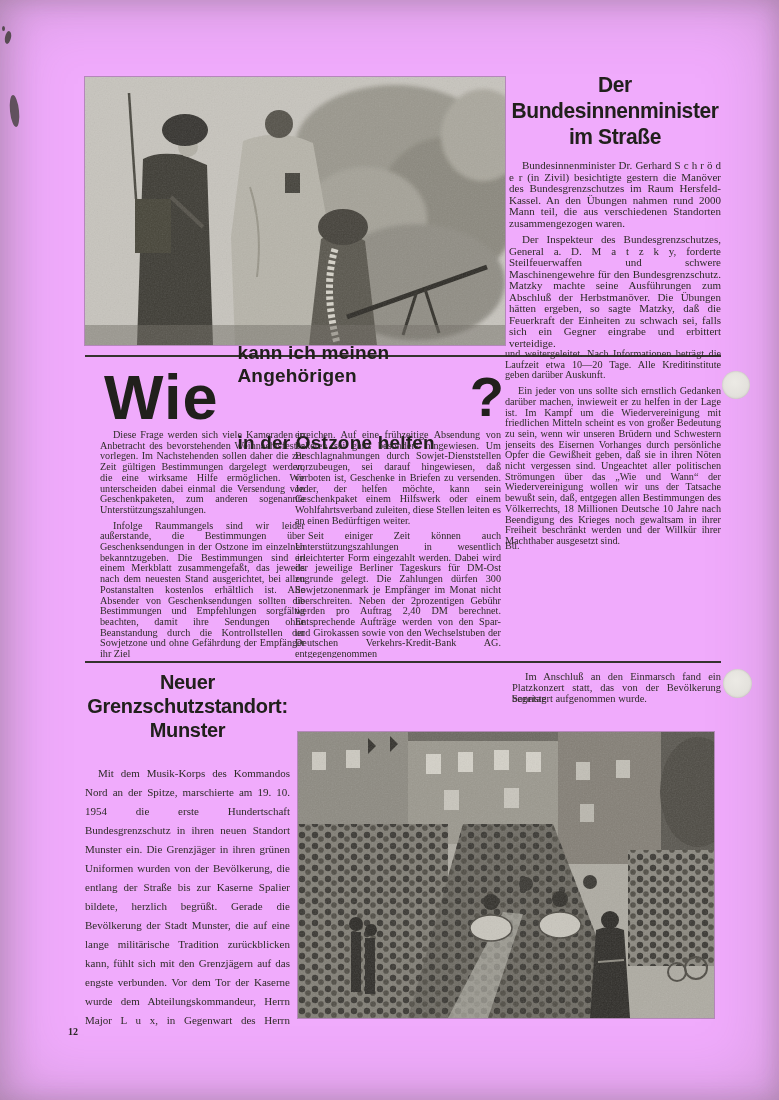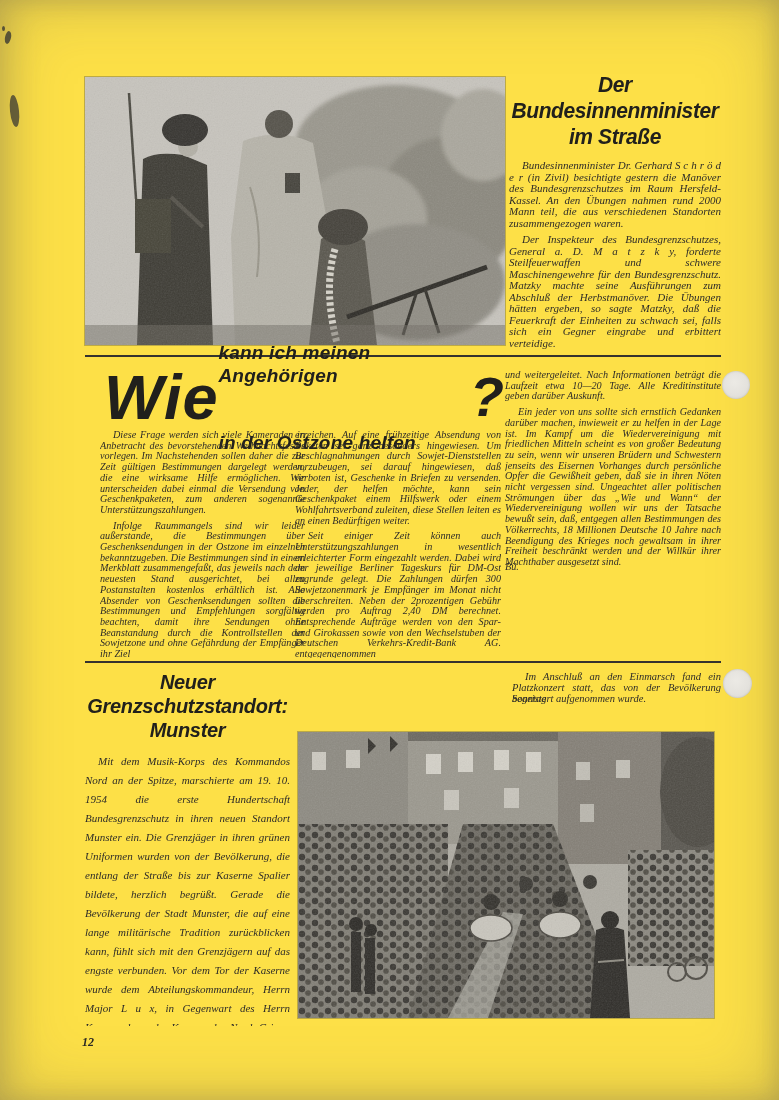--- a/index.html
+++ b/index.html
@@ -1,25 +1,24 @@
 <!DOCTYPE html>
 <html><head>
 <meta charset="utf-8">
 <style>
   * { box-sizing: border-box; margin: 0; padding: 0; }
   html,body { background:#b9b7b2; }
   .page {
     position: relative;
     width: 779px; height: 1100px;
-    background: #fde047;
+    background: #f0abfc;
     overflow: hidden;
     font-family: "Liberation Serif", serif;
     color: #2e2c28;
     box-shadow: inset 0 0 70px rgba(92,90,82,.28), inset 12px 0 30px rgba(92,90,82,.18), inset -6px 0 18px rgba(92,90,82,.15);
-    font-style: italic;
   }
   .ink-mark { position:absolute; background:#3a3832; border-radius:50%; opacity:.8; }
   .ink-mark.m1 { left:5px; top:31px; width:6px; height:13px; transform:rotate(12deg); }
   .ink-mark.m2 { left:10px; top:95px; width:9px; height:32px; transform:rotate(-6deg); opacity:.75; }
   .ink-mark.m3 { left:2px; top:26px; width:3px; height:5px; }
   .punch-hole {
     position:absolute; border-radius:50%;
     background: radial-gradient(circle at 45% 40%, #eceae5 0%, #e4e2dd 55%, #d8d6d1 100%);
     box-shadow: 0 0 2px rgba(120,118,110,.4) inset;
   }
@@ -39,41 +38,41 @@
   p.cont { text-indent: 0; }
 
   
   .art-man { position:absolute; left:509px; top:73px; width:212px; height:278px; overflow:hidden; }
   .art-man h1 { font-family:"Liberation Sans", sans-serif; font-weight:700; font-size:21px; line-height:25px; text-align:center; color:#21201c; letter-spacing:-.4px; transform:scaleY(1.04); margin-bottom:12px; }
   .art-man p { font-size:11px; line-height:11.5px; margin-bottom:5px; }
 
   
   .mid-head { position:absolute; left:104px; top:366px; width:400px; height:62px; display:flex; align-items:center; font-family:"Liberation Sans", sans-serif; font-weight:700; color:#21201c; }
   .wie { font-size:63px; line-height:58px; letter-spacing:1px; }
-  .sub { margin-left:0; display:flex; flex-direction:column;gap:44px; }
+  .sub { margin-left:19px; display:flex; flex-direction:column;gap:44px; }
   .sub span { font-size:19px; line-height:23px; letter-spacing:.2px; }
   .qmark { font-size:56px; line-height:50px; margin-left:14px; }
   .col { position:absolute; overflow:hidden; }
   .col p { font-size:10.2px; line-height:10.7px; margin-bottom:5px; }
   .col1 { left:85px;  top:430px; width:205px; height:228px;margin-left:15px; }
   .col2 { left:295px; top:430px; width:206px; height:228px; }
-  .col3 { left:505px; top:370px; width:216px; height:288px; }
+  .col3 { left:505px; top:349px; width:216px; height:288px; }
   .sig { text-align:left; font-size:10.2px; line-height:10.7px; margin-top:-10.7px; padding-right:2px; }
 
   
   .art-mun { position:absolute; left:85px; top:670px; width:205px; height:356px; overflow:hidden; }
   .art-mun h2 { font-family:"Liberation Sans", sans-serif; font-weight:700; font-size:20px; line-height:24px; text-align:center; color:#21201c; letter-spacing:-.3px; transform:scaleY(1.05); }
-  .art-mun .head-wrap { margin-bottom:10px; }
+  .art-mun .head-wrap { margin-bottom:22px; }
   .art-mun p { font-size:11px; line-height:19px; }
   .bmid  { position:absolute; left:298px; top:671px; width:207px; height:58px; overflow:hidden; }
   .bright{ position:absolute; left:512px; top:671px; width:209px; height:58px; overflow:hidden; }
   .bmid p, .bright p { font-size:10.5px; line-height:11.2px; }
   .bright .sig { font-size:10.5px; line-height:11.2px; margin-top:-11.2px; }
 
-  .page-number { position:absolute; left:82px; top:1026px; font-size:12px; font-weight:700; color:#2a2824;margin-top:9px; }
+  .page-number { position:absolute; left:68px; top:1026px; font-size:10px; font-weight:700; color:#2a2824; }
 </style>
 </head>
 <body>
 
 <div class="page">
 
   <div class="ink-mark m1"></div>
   <div class="ink-mark m2"></div>
   <div class="ink-mark m3"></div>
   <div class="punch-hole h1"></div>

